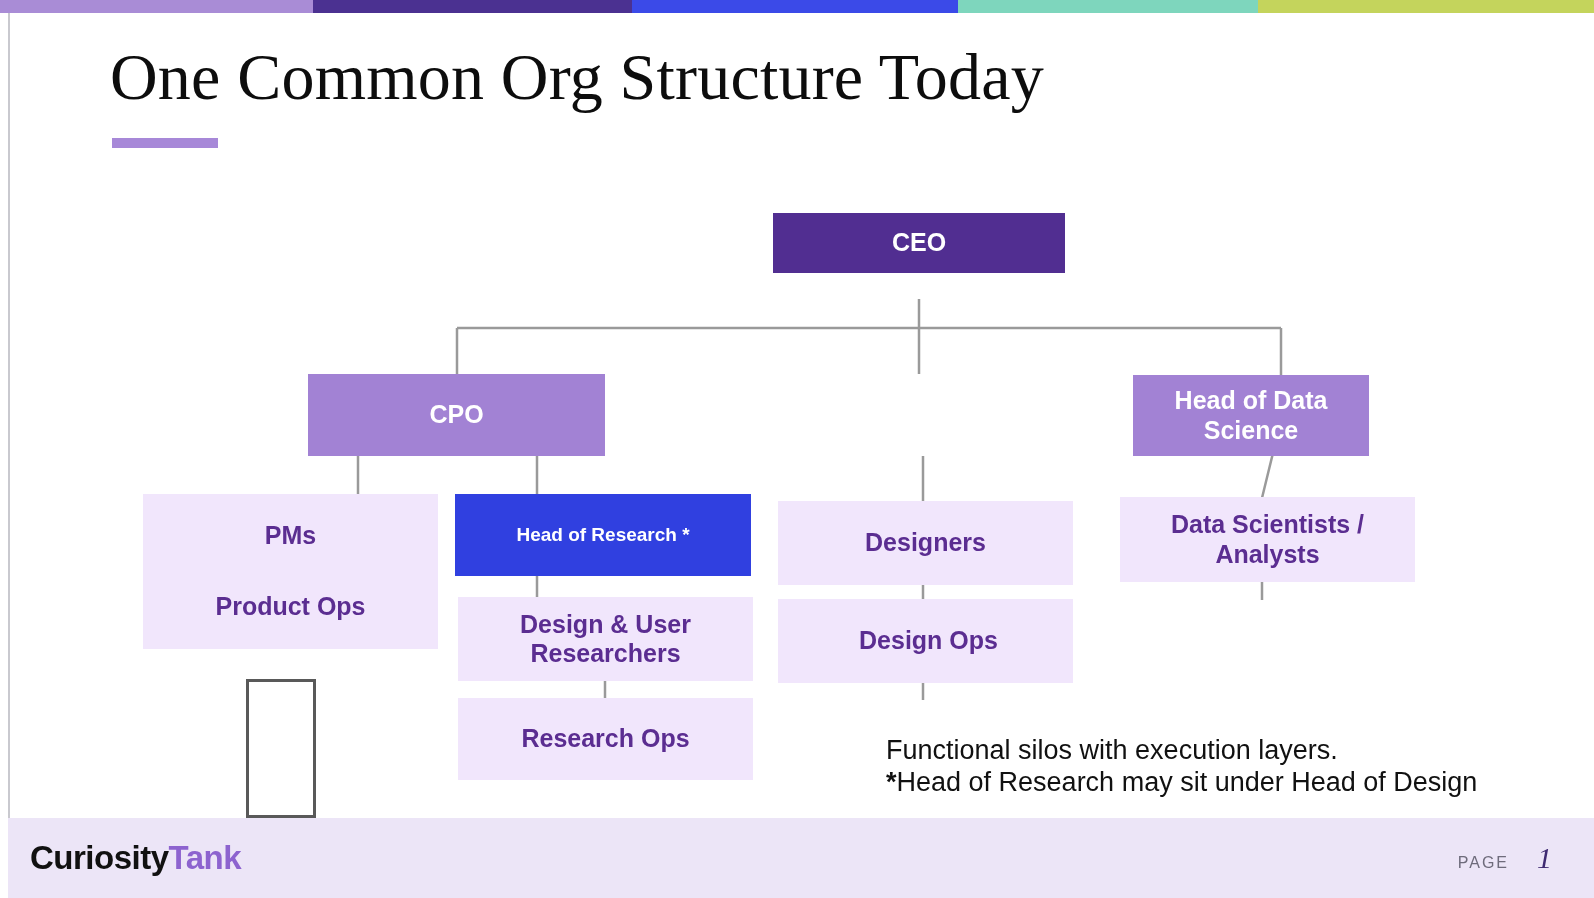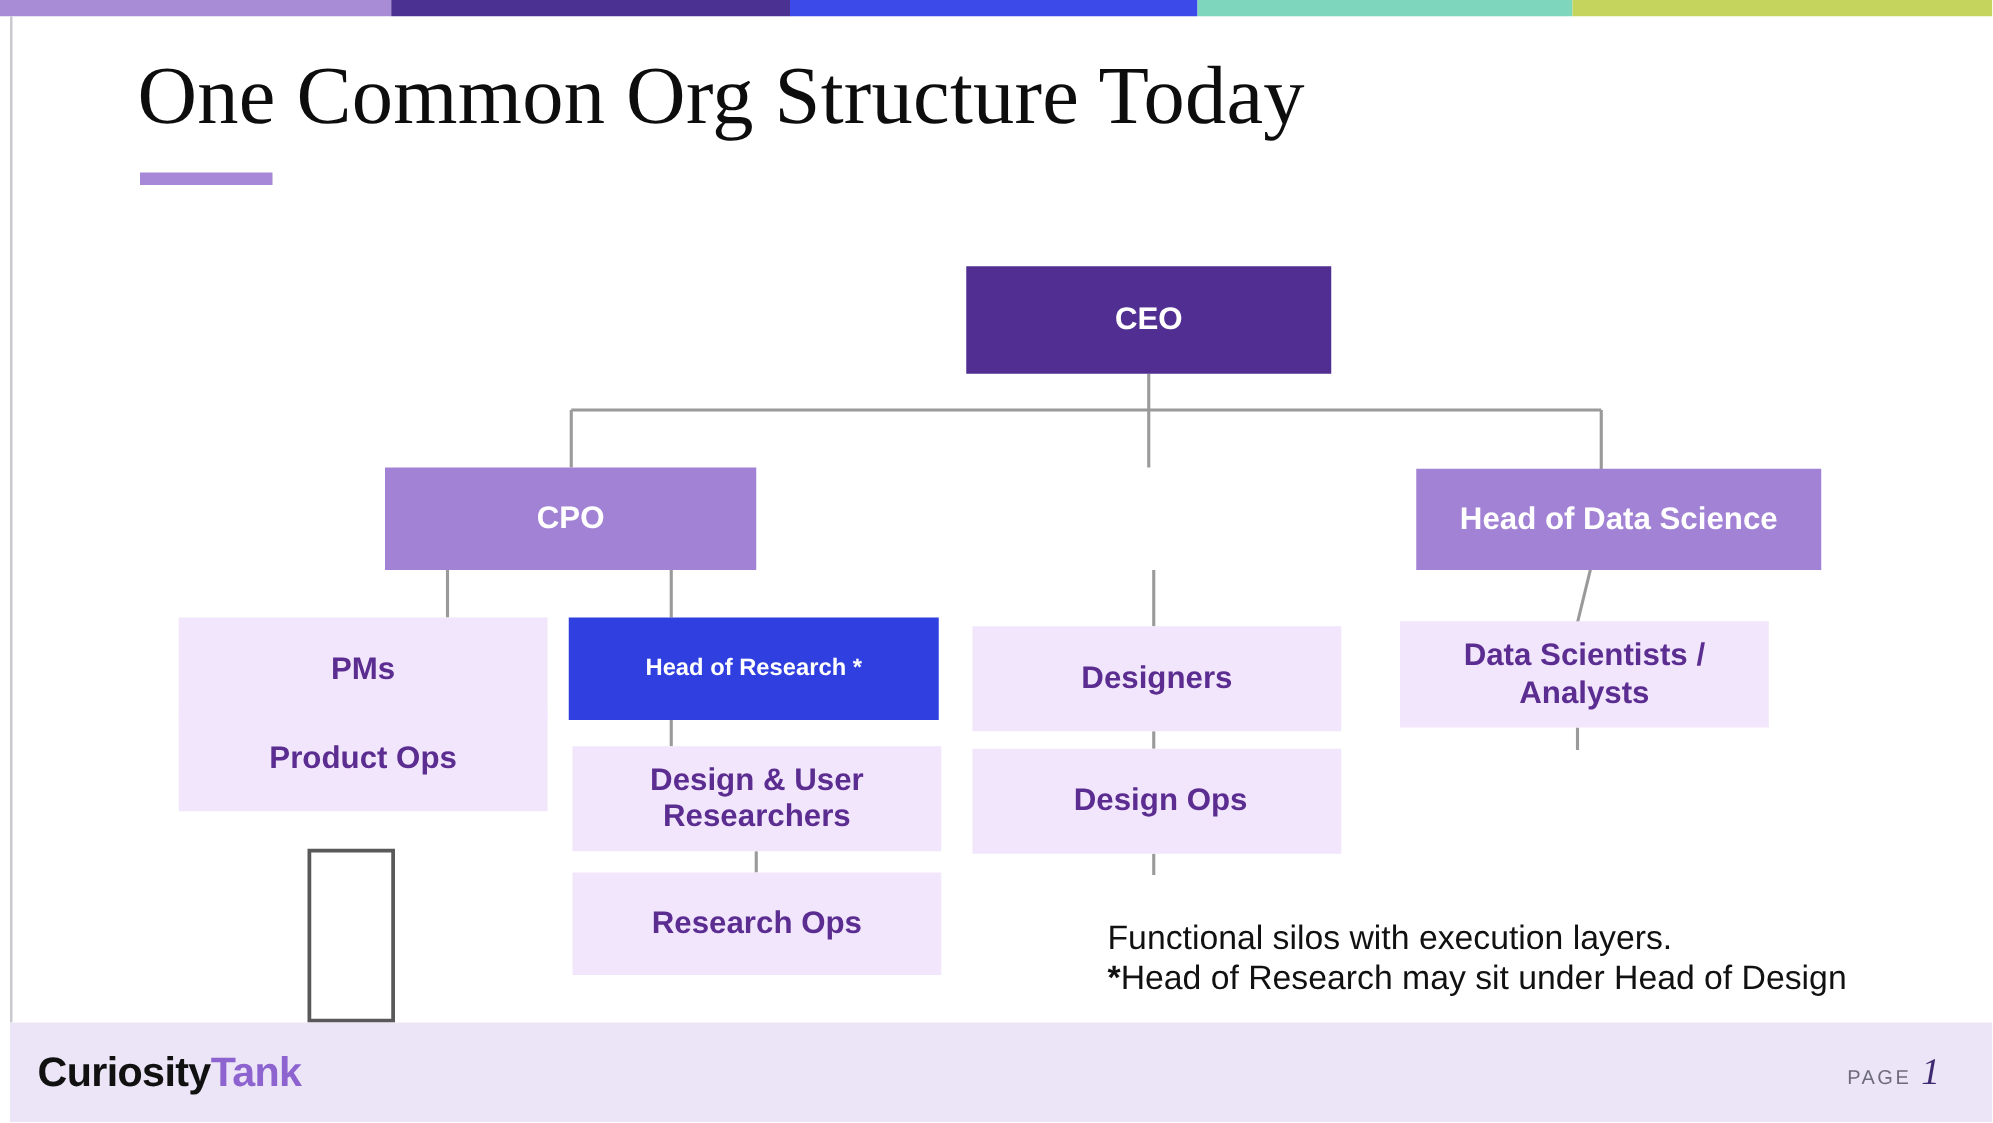--- a/index.html
+++ b/index.html
@@ -153,21 +153,21 @@
     letter-spacing: -0.5px;
     display: flex;
     align-items: center;
   }
   .brand .b-dark  { color: #111111; }
   .brand .b-accent{ color: #8d63cf; }
   .page-wrap {
     margin-right: 42px;
     display: flex;
     align-items: baseline;
-    gap: 8px;
+    gap: 28px;
   }
   .page-label {
     font-size: 16px;
     letter-spacing: 2px;
     color: #6e6b7b;
   }
   .page-num {
     font-family: "Liberation Serif", "DejaVu Serif", serif;
     font-style: italic;
     font-size: 30px;
@@ -220,28 +220,28 @@
         <path d="M923,585 L923,599"></path>
 
         <path d="M605,681 L605,698"></path>
 
         <path d="M1262,582 L1262,600"></path>
 
         <path d="M923,683 L923,700"></path>
       </g>
     </svg>
 
-    <div class="node lv1" style="left:773px;top:213px;width:292px;height:86px;">
+    <div class="node lv1" style="left:773px;top:213px;width:292px;height:60px;">
       <span>CEO</span>
     </div>
 
     <div class="node lv2" style="left:308px;top:374px;width:297px;height:82px;">
       <span>CPO</span>
     </div>
-    <div class="node lv2" style="left:1133px;top:375px;width:324px;height:81px;">
+    <div class="node lv2" style="left:1133px;top:375px;width:236px;height:81px;">
       <span>Head of Data Science</span>
     </div>
 
     <div class="node lv3" style="left:143px;top:494px;width:295px;height:84px;">
       <span>PMs</span>
     </div>
     <div class="node highlight" style="left:455px;top:494px;width:296px;height:82px;">
       <span>Head of Research *</span>
     </div>
     <div class="node lv3" style="left:778px;top:501px;width:295px;height:84px;">

